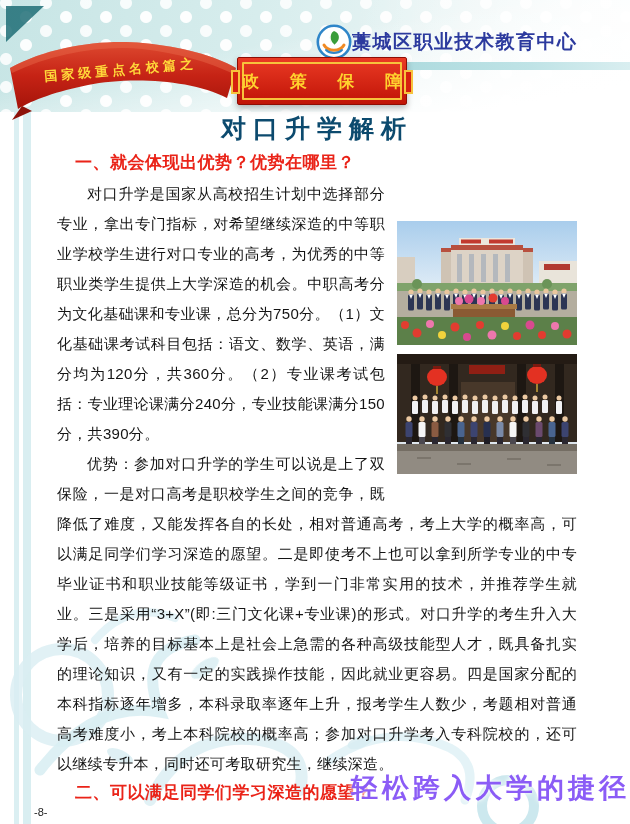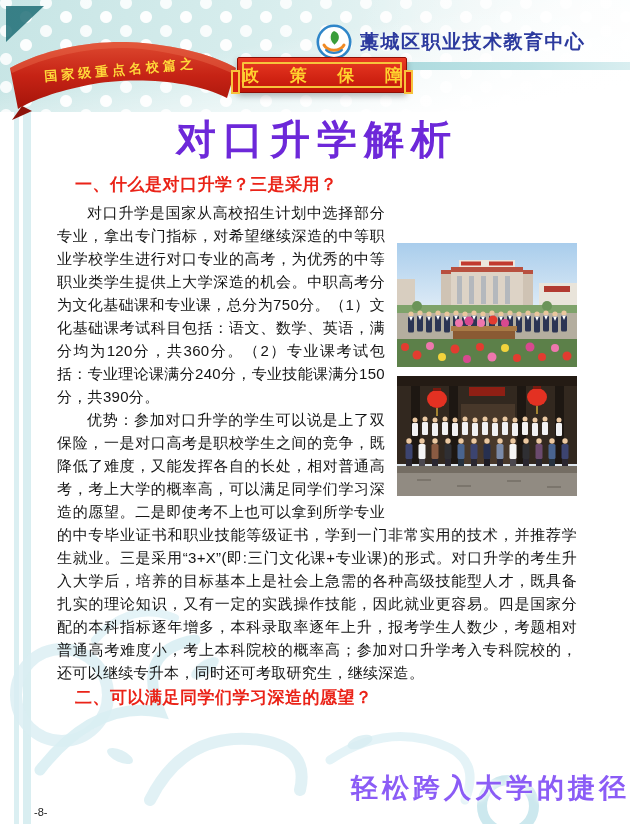--- a/index.html
+++ b/index.html
@@ -31,30 +31,30 @@
       linear-gradient(170deg,rgba(255,255,255,0) 40%,#ffffff 88%),
       linear-gradient(100deg,rgba(255,255,255,0) 55%,rgba(255,255,255,.75) 92%);
   }
   .corner-triangle{
     position:absolute;left:6px;top:6px;width:0;height:0;
     border-top:36px solid #1e6d76;border-right:38px solid transparent;
     opacity:.85;
   }
   .teal-stripe{position:absolute;left:298px;top:62px;width:332px;height:8px;
     background:linear-gradient(90deg,#9fd4d8,#bfe3e6 70%,#d9eef0);}
-  .brand{position:absolute;left:316px;top:24px;display:flex;align-items:center;gap:8px;}
+  .brand{position:absolute;left:316px;top:24px;display:flex;align-items:center;gap:0;}
   .brand-name{font-size:19px;font-weight:bold;color:#2c3a9e;letter-spacing:1.5px;white-space:nowrap;}
   .ribbon-wrap{position:absolute;left:8px;top:36px;width:232px;height:84px;}
   .ribbon-label{
     position:absolute;left:36px;top:24px;width:180px;
     font-size:13px;font-weight:bold;color:#ffd83a;letter-spacing:4px;
     transform:rotate(-5deg);white-space:nowrap;
   }
   .plaque{
-    position:absolute;left:237px;top:57px;width:170px;height:36px;
+    position:absolute;left:237px;top:57px;width:170px;height:48px;
     background:linear-gradient(180deg,#ea3a24,#c01407);
     border:1px solid #8f0d04;border-radius:2px;
     box-shadow:0 3px 6px rgba(0,0,0,.28);
     display:flex;align-items:center;justify-content:center;
   }
   .plaque::before{
     content:"";position:absolute;inset:4px;border:2px solid #f7c33c;border-radius:1px;
   }
   .plaque .tab{
     position:absolute;top:12px;width:9px;height:24px;
@@ -66,28 +66,28 @@
     position:relative;font-size:17px;font-weight:bold;color:#ffd22e;
     letter-spacing:13px;padding-left:13px;white-space:nowrap;
   }
   
   .article{
     position:relative;z-index:2;margin:112px 53px 0 57px;
     color:#141414;
   }
   .page-title{
     margin:8px 0 6px;text-align:center;
-    font-size:40px;font-weight:800;color:#6d28d9;letter-spacing:7px;
+    font-size:25px;font-weight:800;color:#0c4a6e;letter-spacing:7px;
   }
   .section-heading{
     margin:2px 0 5px;font-size:17px;font-weight:bold;color:#ea2318;
     text-indent:18px;letter-spacing:.5px;
   }
   .article p{
-    margin:0;font-size:15px;line-height:23px;text-align:justify;
+    margin:0;font-size:15px;line-height:30px;text-align:justify;
     text-indent:2em;letter-spacing:.3px;
   }
   .photos{float:right;width:180px;margin:42px 0 10px 12px;}
   .photos figure{margin:0;width:180px;background:#dfe7ee;}
   .photos figure+figure{margin-top:9px;}
   .photos svg{display:block;width:100%;height:auto;}
   
   .slogan{
     position:absolute;left:8px;right:0;top:770px;z-index:2;text-align:right;
     font-size:27px;font-weight:900;color:#8b5cf6;letter-spacing:4px;
@@ -155,21 +155,21 @@
     <div class="plaque">
       <span class="tab left"></span>
       <span class="tab right"></span>
       <span class="plaque-label">政 策 保 障</span>
     </div>
   </div>
 
   <div class="article">
     <h1 class="page-title">对口升学解析</h1>
 
-    <h2 class="section-heading">一、什么是对口升学？三是采用？</h2>
+    <h2 class="section-heading">一、就会体现出优势？优势在哪里？</h2>
 
     <div class="photos">
       <figure>
         <svg viewBox="0 0 180 124">
           <defs>
             <linearGradient id="sky" x1="0" y1="0" x2="0" y2="1">
               <stop offset="0" stop-color="#a9cdec"></stop>
                 <stop offset="1" stop-color="#e8f1f8"></stop>
             </linearGradient>
             <g id="p1">

